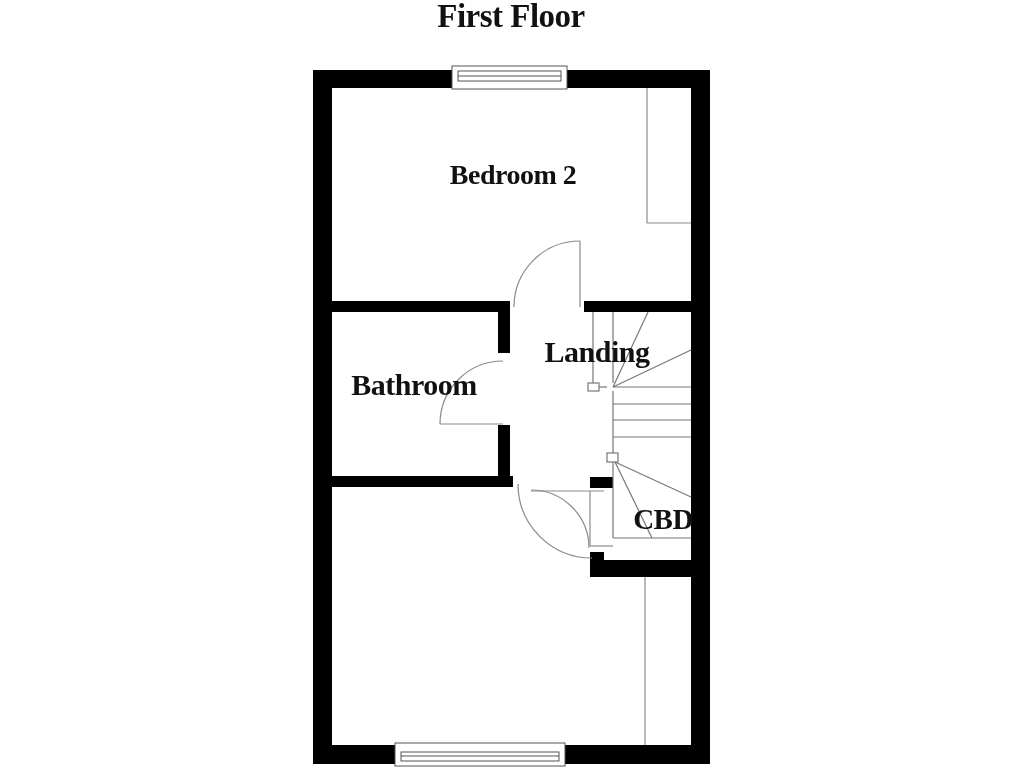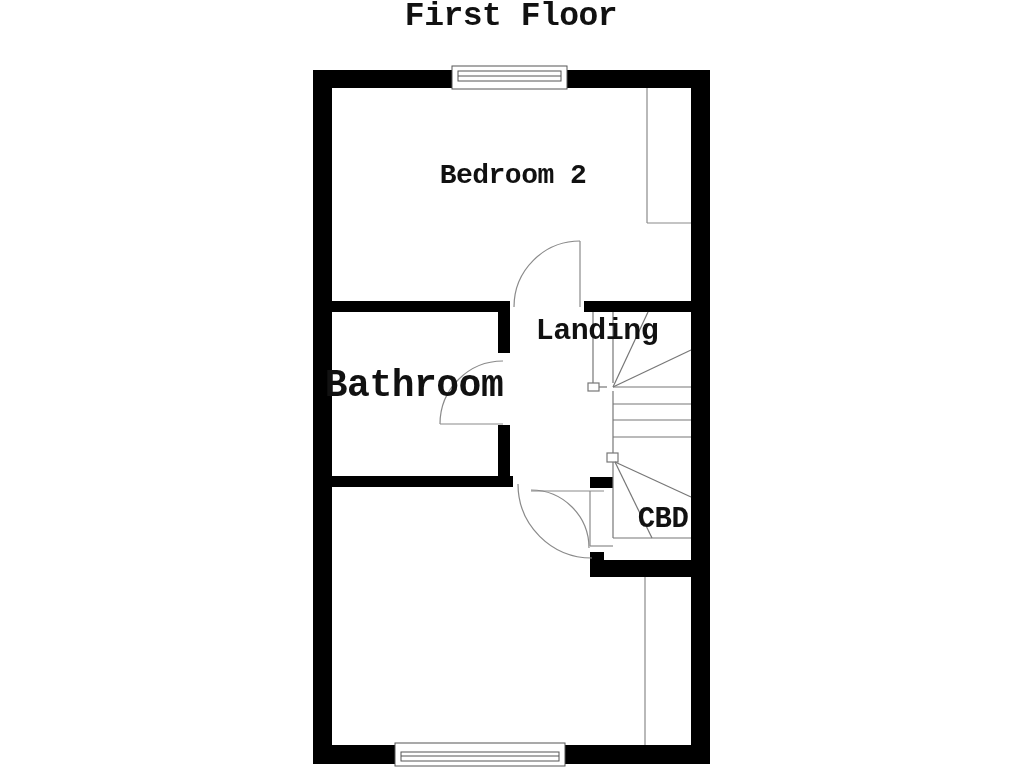--- a/index.html
+++ b/index.html
@@ -1,24 +1,24 @@
 <!DOCTYPE html>
 <html><head>
 <meta charset="utf-8">
 <style>
   html,body{margin:0;padding:0;background:#ffffff;}
   #canvas{position:relative;width:1024px;height:768px;background:#ffffff;overflow:hidden;
-          font-family:Liberation Mono, monospace;}
+          font-family:Liberation Serif, serif;}
   #plan-svg{position:absolute;left:0;top:0;}
   .label{position:absolute;transform:translate(-50%,-50%);font-weight:bold;color:#111111;
          white-space:nowrap;letter-spacing:-0.5px;}
   .label-title{left:511px;top:16px;font-size:33px;}
   .label-bedroom2{left:513px;top:175px;font-size:28px;}
-  .label-bathroom{left:414px;top:385px;font-size:38px;}
-  .label-landing{left:597px;top:331px;font-size:30px;}
+  .label-bathroom{left:414px;top:385px;font-size:30px;}
+  .label-landing{left:597px;top:352px;font-size:30px;}
   .label-cbd{left:646px;top:519px;font-size:29px;margin-left:17px;}
   .label-bedroom1{left:485px;top:622px;font-size:30px;}
 </style>
 </head>
 <body>
 
 <div id="canvas">
 
   <svg id="plan-svg" width="1024" height="768" viewBox="0 0 1024 768">
 

